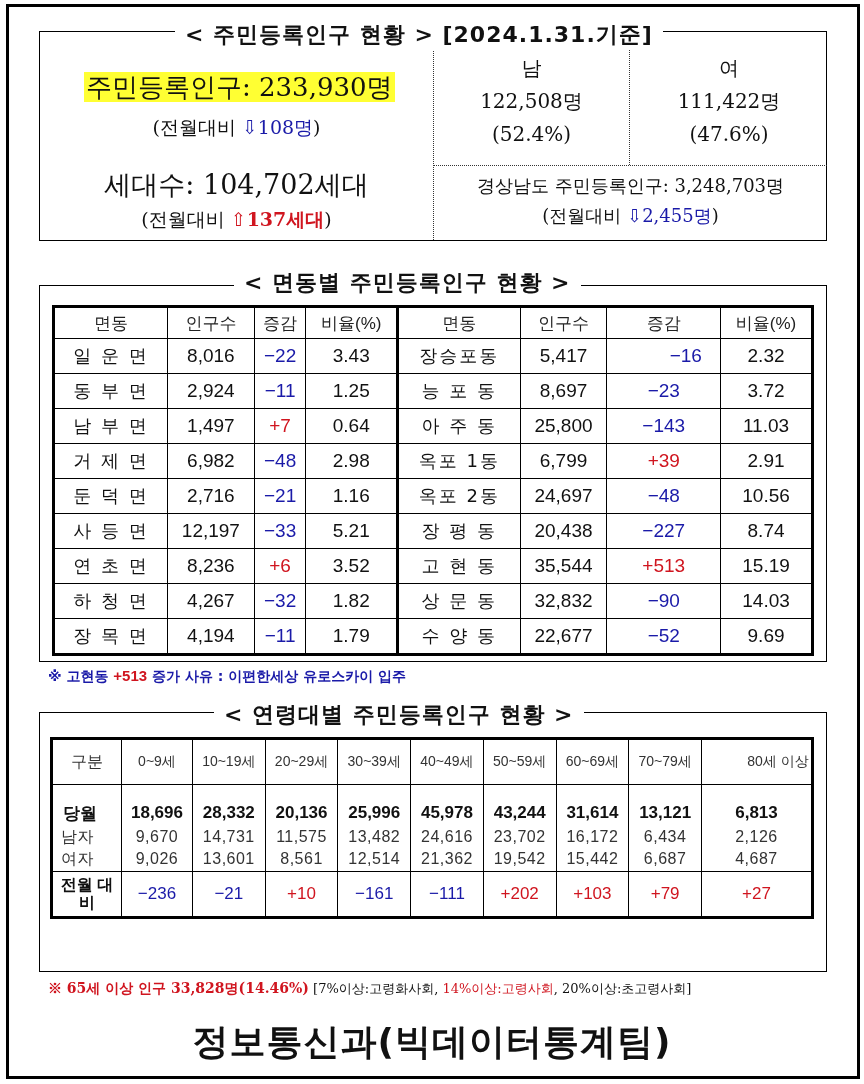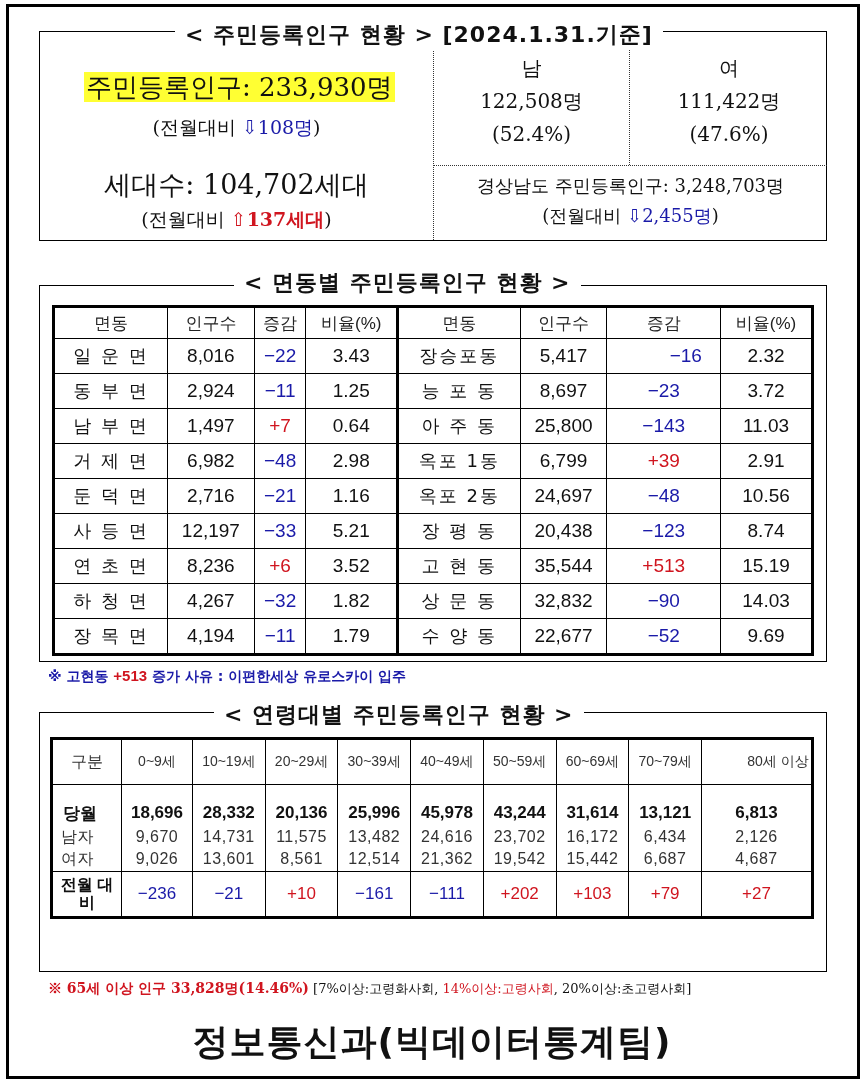--- a/index.html
+++ b/index.html
@@ -161,21 +161,21 @@
         <td style="color: rgb(26, 26, 168);">−48</td>
         <td>10.56</td>
       </tr>
       <tr>
         <td class="name">사 등 면</td>
         <td>12,197</td>
         <td style="color: rgb(26, 26, 168);">−33</td>
         <td>5.21</td>
         <td class="name sep">장 평 동</td>
         <td>20,438</td>
-        <td style="color: rgb(26, 26, 168);">−123</td>
+        <td style="color: rgb(26, 26, 168);">−227</td>
         <td>8.74</td>
       </tr>
       <tr>
         <td class="name">연 초 면</td>
         <td>8,236</td>
         <td style="color: rgb(208, 21, 31);">+6</td>
         <td>3.52</td>
         <td class="name sep">고 현 동</td>
         <td>35,544</td>
         <td style="color: rgb(208, 21, 31);">+513</td>

